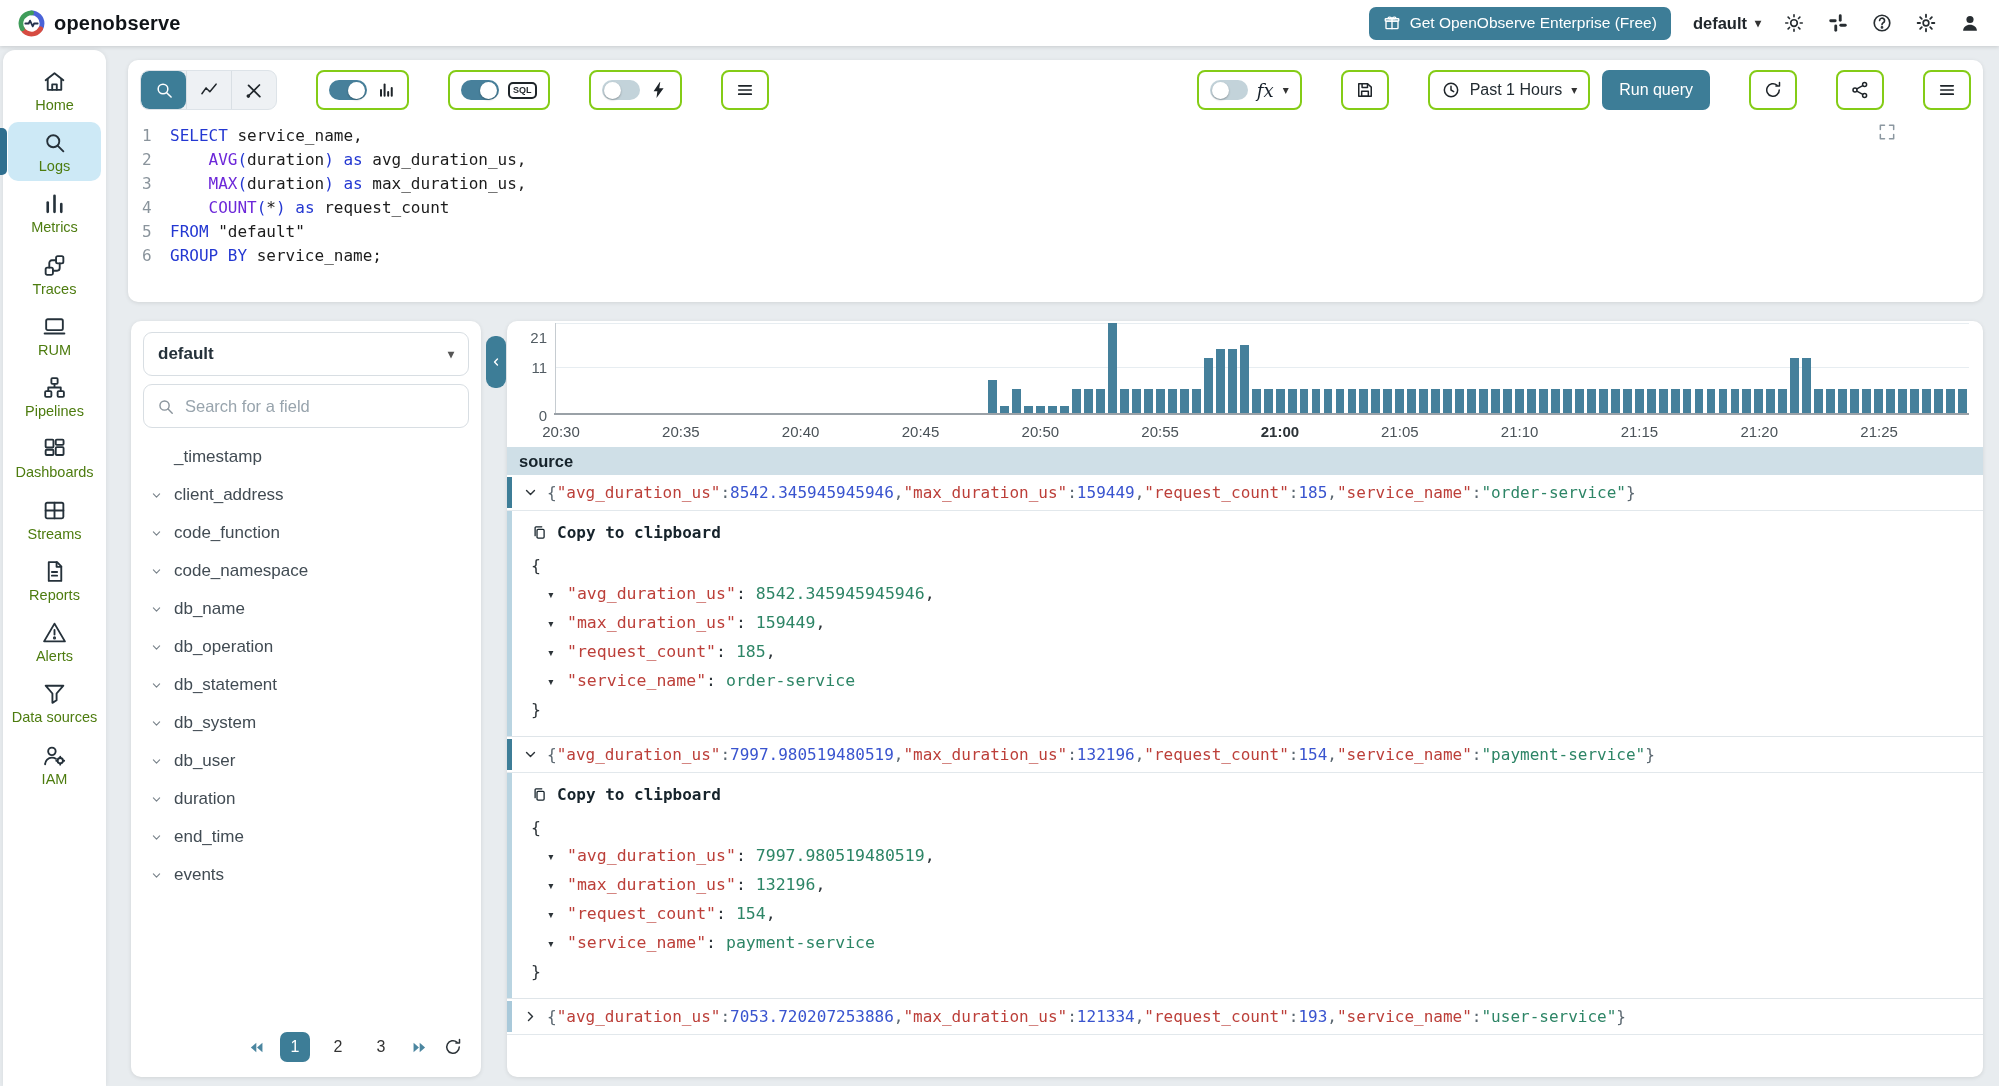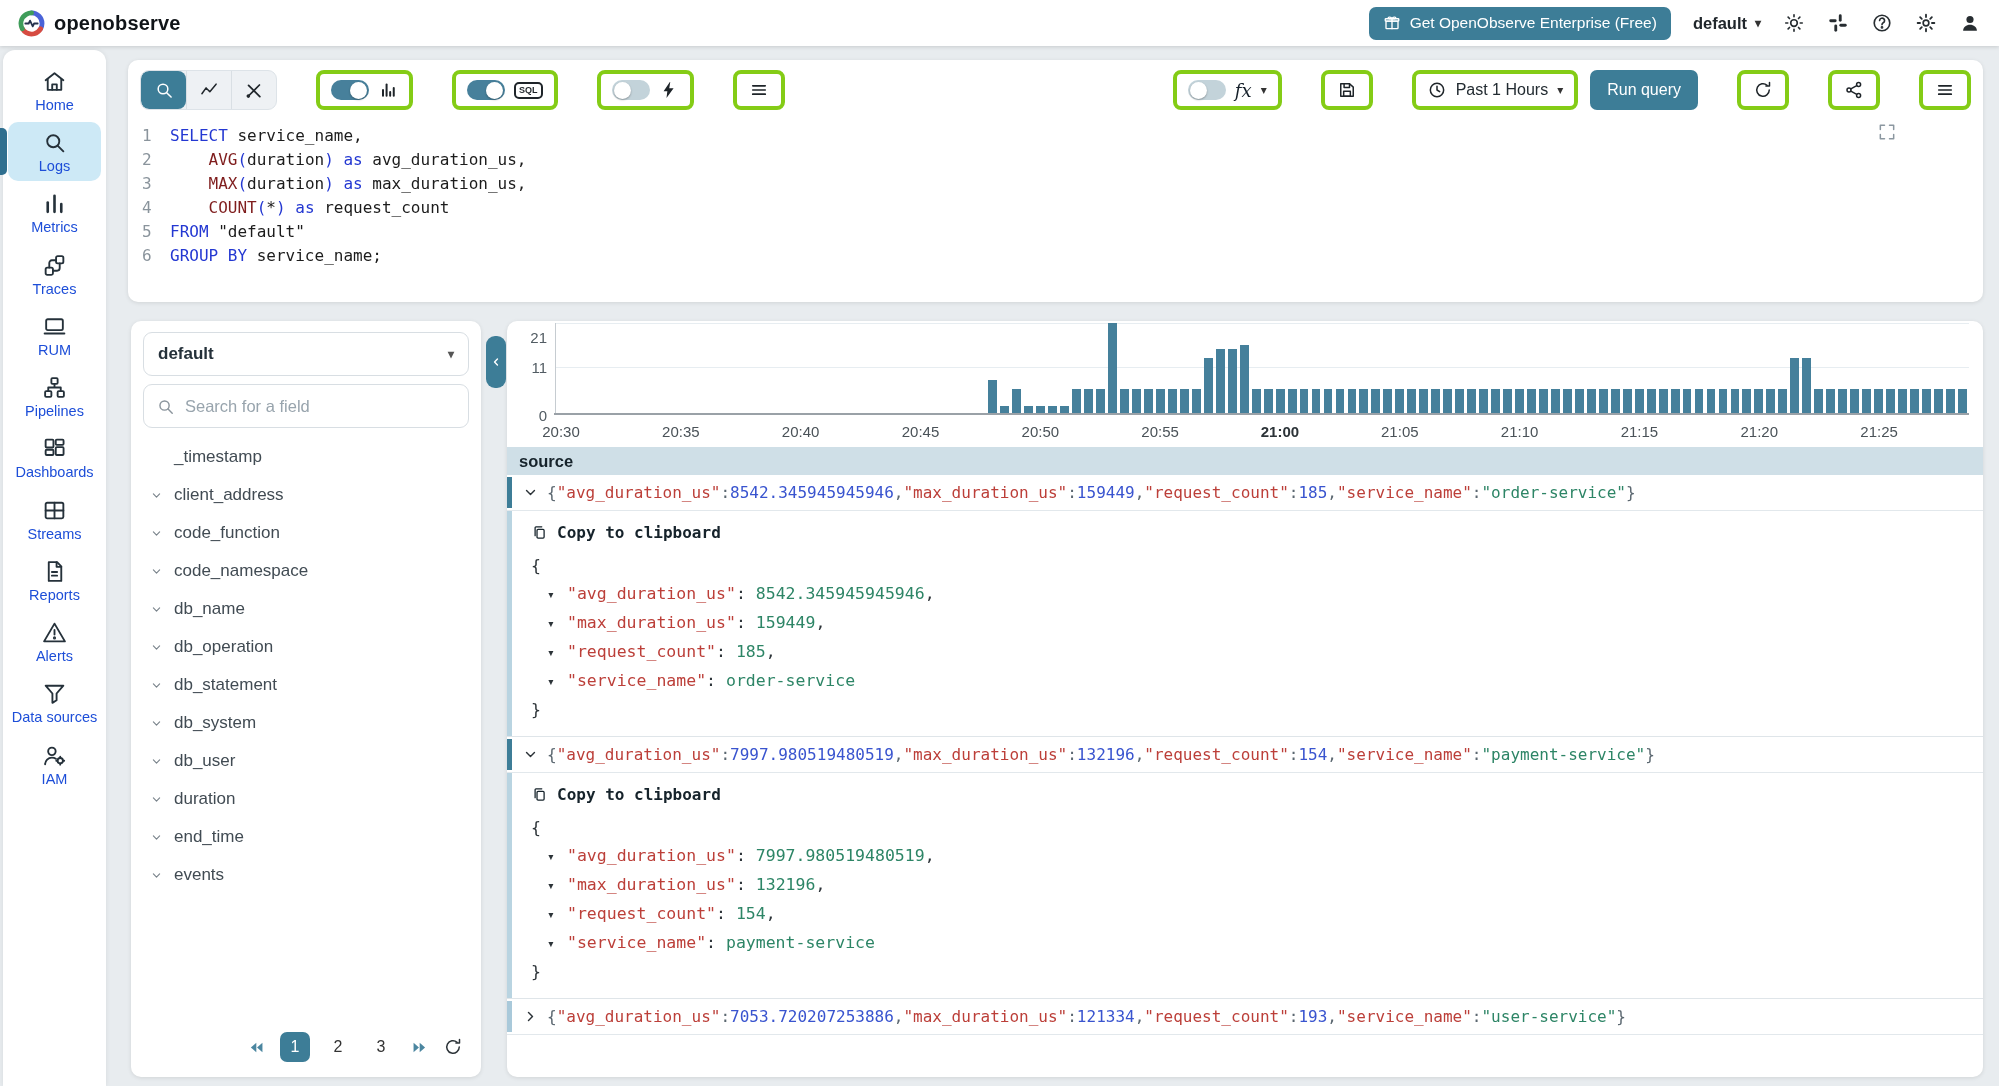--- a/index.html
+++ b/index.html
@@ -26,21 +26,21 @@
   .top-ic { width:22px; height:22px; color:#272d31; cursor:pointer; }
 
   
   .sidebar { position:absolute; left:3px; top:50px; bottom:0; width:103px; background:#fff;
     border-radius:12px 12px 0 0; box-shadow:0 0 5px rgba(0,0,0,.08); z-index:10;
     display:flex; flex-direction:column; padding-top:10px; }
   .nav-item { width:93px; margin:1px auto; padding:8px 2px 7px; display:flex;
     flex-direction:column; align-items:center; gap:3px; border-radius:10px;
     cursor:pointer; position:relative; }
   .nav-item .ic { width:25px; height:25px; color:#25313a; }
-  .nav-label { font-size:14.5px; color:#1d4ed8; text-align:center; line-height:1.12; }
+  .nav-label { font-size:14.5px; color:#4d7c0f; text-align:center; line-height:1.12; }
   .nav-item.active { background:#cde9f6; }
   .nav-item.active::before { content:""; position:absolute; left:-8px; top:6px; bottom:6px;
     width:7px; background:#2f6f8f; border-radius:0 5px 5px 0; }
 
   
   .card { position:absolute; background:#fff; border-radius:10px;
     box-shadow:0 1px 4px rgba(0,0,0,.10); }
   .query-card  { left:128px; right:16px; top:60px;  height:242px; }
   .fields-card { left:131px; top:321px; width:350px; bottom:9px; padding:11px 12px;
     display:flex; flex-direction:column; }
@@ -49,42 +49,42 @@
   
   .q-toolbar { display:flex; align-items:center; gap:12px; padding:10px 12px 6px; }
   .seg { display:flex; height:40px; background:#eef1f4; border:1px solid #dde3e8;
     border-radius:9px; overflow:hidden; }
   .seg-btn { width:45px; display:flex; align-items:center; justify-content:center;
     color:#20262b; cursor:pointer; border-left:1px solid #d9dfe4; }
   .seg-btn:first-child { border-left:none; }
   .seg-btn .ic { width:20px; height:20px; }
   .seg-btn.active { background:#3d7d97; color:#fff; border-radius:8px; border-left:none; }
   .box { display:inline-flex; align-items:center; gap:9px; height:40px; background:#fff;
-    border:4px solid #84cc16; border-radius:8px; padding:0 11px; cursor:pointer;margin-left:27px; }
+    border:2px solid #84cc16; border-radius:8px; padding:0 11px; cursor:pointer;margin-left:27px; }
   .box .ic { width:20px; height:20px; color:#1e2429; }
   .tgl { width:38px; height:20px; border-radius:10px; background:#c3d3da; position:relative;
     flex:none; cursor:pointer; }
   .tgl::after { content:""; position:absolute; width:17px; height:17px; border-radius:50%;
     background:#fff; top:1.5px; left:2px; box-shadow:0 1px 2px rgba(0,0,0,.3); }
   .tgl.on  { background:#47809b; }
   .tgl.on::after { left:19px; }
   .sql-badge { border:2px solid #1e2429; border-radius:5px; font-size:9px; font-weight:800;
     padding:2px 3px; line-height:1; color:#1e2429; }
   .fx { font-family:"DejaVu Serif", serif; font-style:italic; font-size:18px; color:#16202a; }
   .tb-spacer { flex:1; }
   .time-label { font-size:16px; color:#222b31; }
   .run-btn { height:40px; background:#3d7d97; color:#fff; border:none; border-radius:7px;
     padding:0 17px; font-size:16px; font-family:inherit; cursor:pointer; }
 
   
   .editor { position:relative; display:flex; padding:8px 0 0 8px;
     font-family:"DejaVu Sans Mono", monospace; font-size:16px; line-height:24px; }
   .gutter { width:26px; text-align:left; color:#8a949c; user-select:none; padding-left:6px; }
   .code { padding-left:8px; color:#1c1c1c; white-space:pre; }
-  .tok-kw { color:#2438d2; } .tok-fn { color:#7f1d1d; } .tok-pr { color:#2438d2; }
+  .tok-kw { color:#2438d2; } .tok-fn { color:#6d28d9; } .tok-pr { color:#2438d2; }
   .fullscreen-ic { position:absolute; right:86px; top:62px; width:20px; height:20px;
     color:#8b97a0; cursor:pointer; }
 
   
   .stream-sel { height:44px; border:1px solid #d8dee3; border-radius:9px; display:flex;
     align-items:center; padding:0 14px; font-size:17px; font-weight:700; color:#25313a;
     cursor:pointer; }
   .stream-sel .caret { margin-left:auto; color:#555; }
   .field-search { height:44px; border:1px solid #d8dee3; border-radius:9px; display:flex;
     align-items:center; gap:10px; padding:0 12px; margin-top:8px; }

